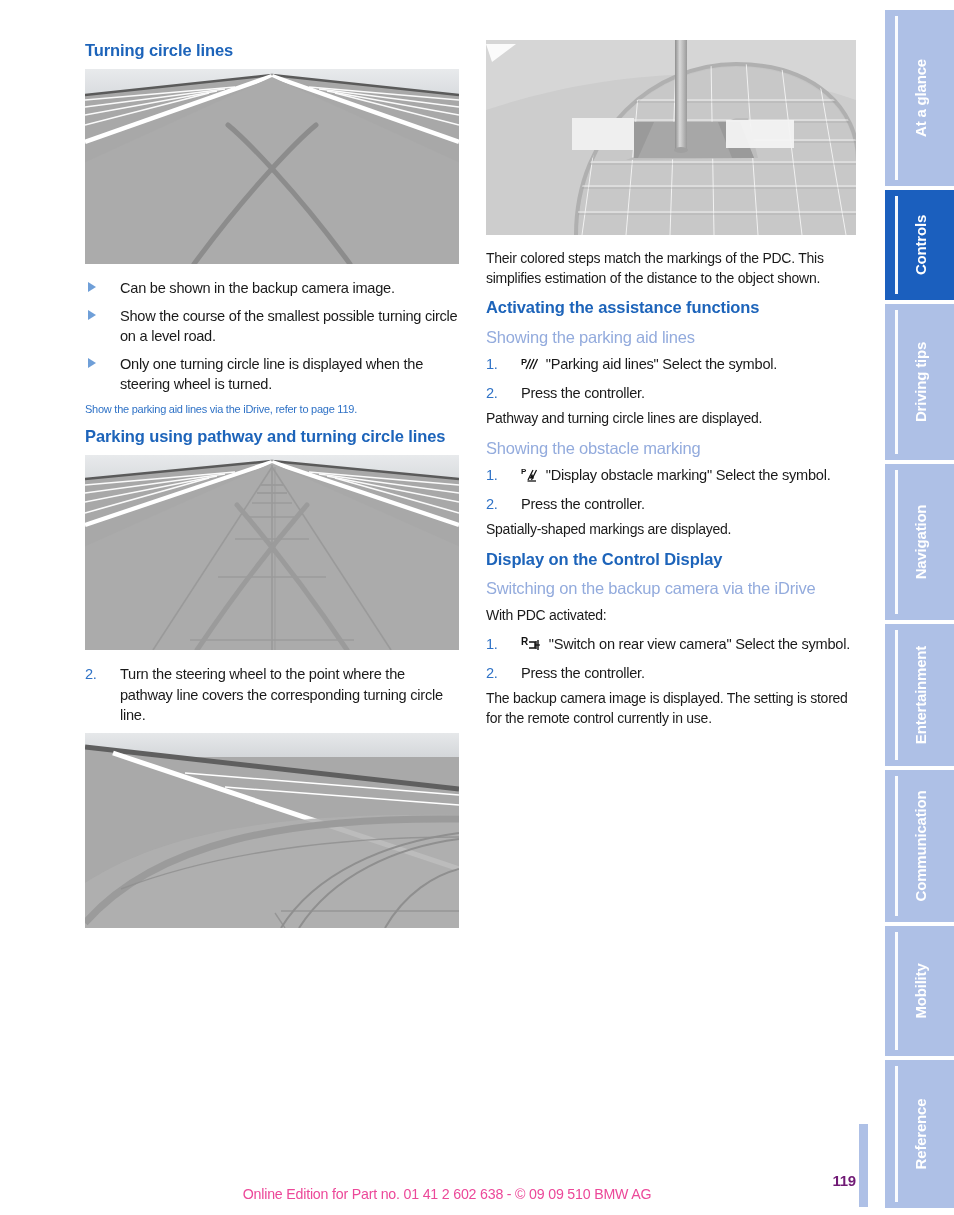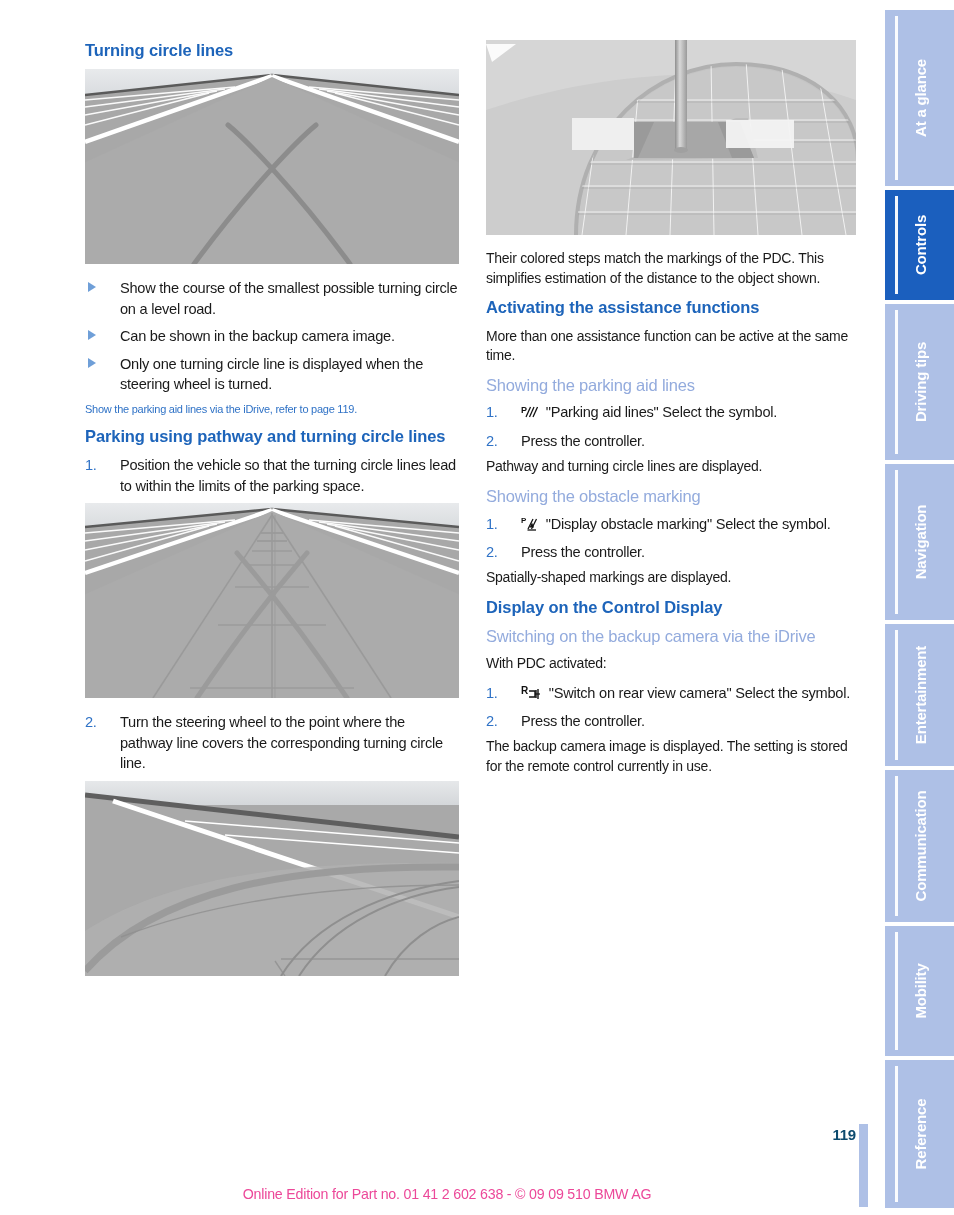--- a/index.html
+++ b/index.html
@@ -92,22 +92,22 @@
     color:#ffffff;
   }
   .tab .edge {
     position:absolute; left:10px; top:6px; bottom:6px; width:3px;
     background:#ffffff; opacity:.95;
   }
   .tab.active .edge { background:#ffffff; }
 
   
   .pagenum {
-    position:absolute; right:98px; top:1126px;
-    font-size:15px; font-weight:bold; color:#0c4a6e;
+    position:absolute; right:98px; top:1172px;
+    font-size:15px; font-weight:bold; color:#701a75;
     letter-spacing:-0.2px;
   }
   .pagebar {
     position:absolute; right:86px; top:1124px;
     width:9px; height:83px; background:#aec0e6;
   }
   .footline {
     position:absolute; left:0; right:0; top:1186px;
     text-align:center; font-size:14.2px; color:#ec4899;
     letter-spacing:-0.2px;
@@ -157,40 +157,39 @@
         <path d="M187 8 L-6 96 L-6 195 L380 195 L380 96 Z" fill="#ababab"></path>
 
         <path d="M143 56 C160 70 210 120 265 195" stroke="#8c8c8c" stroke-width="5" fill="none" stroke-linecap="round"></path>
         <path d="M231 56 C214 70 164 120 109 195" stroke="#8c8c8c" stroke-width="5" fill="none" stroke-linecap="round"></path>
       </svg>
     </div>
 
     <ul class="bullets">
       <li>
         <span class="tri"></span>
+        <span>Can be shown in the backup camera image.</span>
+      </li>
+      <li>
+        <span class="tri"></span>
         <span>Show the course of the smallest possible turning circle on a level road.</span>
-      </li>
-      <li>
-        <span class="tri"></span>
-        <span>Can be shown in the backup camera image.</span>
       </li>
       <li>
         <span class="tri"></span>
         <span>Only one turning circle line is displayed when the steering wheel is turned.</span>
       </li>
     </ul>
 
     <p class="ref">Show the parking aid lines via the iDrive, refer to page 119.</p>
 
     <h1 class="sec sp-top">Parking using pathway and turning circle lines</h1>
 
     <ol class="steps">
       <li>
         <span class="num">1.</span>
-        <span>Position the vehicle so that the turning circle lines lead to within the limits of the parking space.</span>
       </li>
     </ol>
 
     <div class="fig" style="margin-top:5px;">
       <svg viewBox="0 0 374 195" preserveAspectRatio="none" aria-hidden="true">
         <defs>
           <linearGradient id="sky2" x1="0" y1="0" x2="0" y2="1">
             <stop offset="0" stop-color="#e8eaec"></stop>
               <stop offset="1" stop-color="#d7dadd"></stop>
           </linearGradient>
@@ -344,21 +343,20 @@
         <rect x="189" y="0" width="12" height="110" fill="url(#pole)"></rect>
         <ellipse cx="195" cy="110" rx="7" ry="3" fill="#a0a0a0"></ellipse>
       </svg>
     </div>
 
 
     <p class="body">Their colored steps match the markings of the PDC. This simplifies estimation of the distance to the object shown.</p>
 
     <h1 class="sec sp-top">Activating the assistance functions</h1>
 
-    <p class="body">More than one assistance function can be active at the same time.</p>
 
     <h2 class="sub sp-top">Showing the parking aid lines</h2>
 
     <ol class="steps tight">
       <li>
         <span class="num">1.</span>
         <span class="sym">
           <svg width="17" height="15" viewBox="0 0 17 15" aria-hidden="true">
             <text x="0" y="8.5" font-family="Liberation Sans, sans-serif" font-size="9" font-weight="bold" fill="#111">P</text>
             <path d="M5 13 L9.5 3" stroke="#111" stroke-width="1.3" fill="none"></path>

